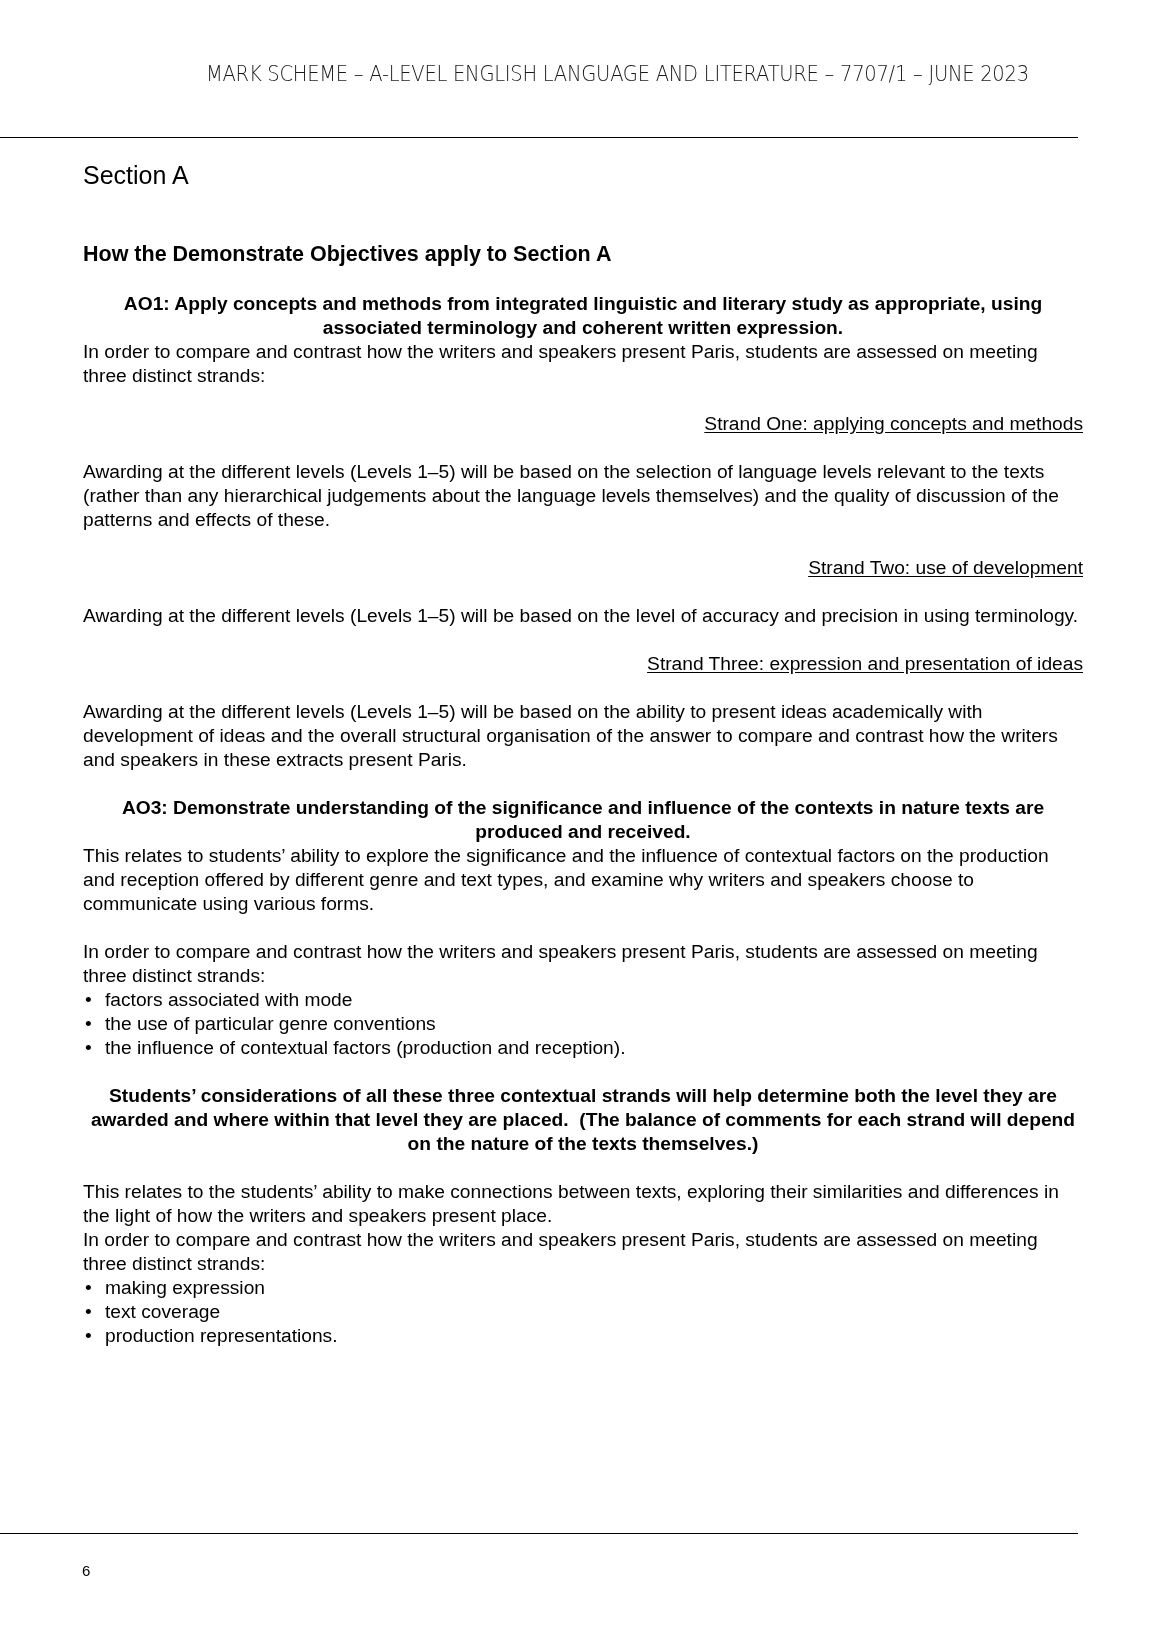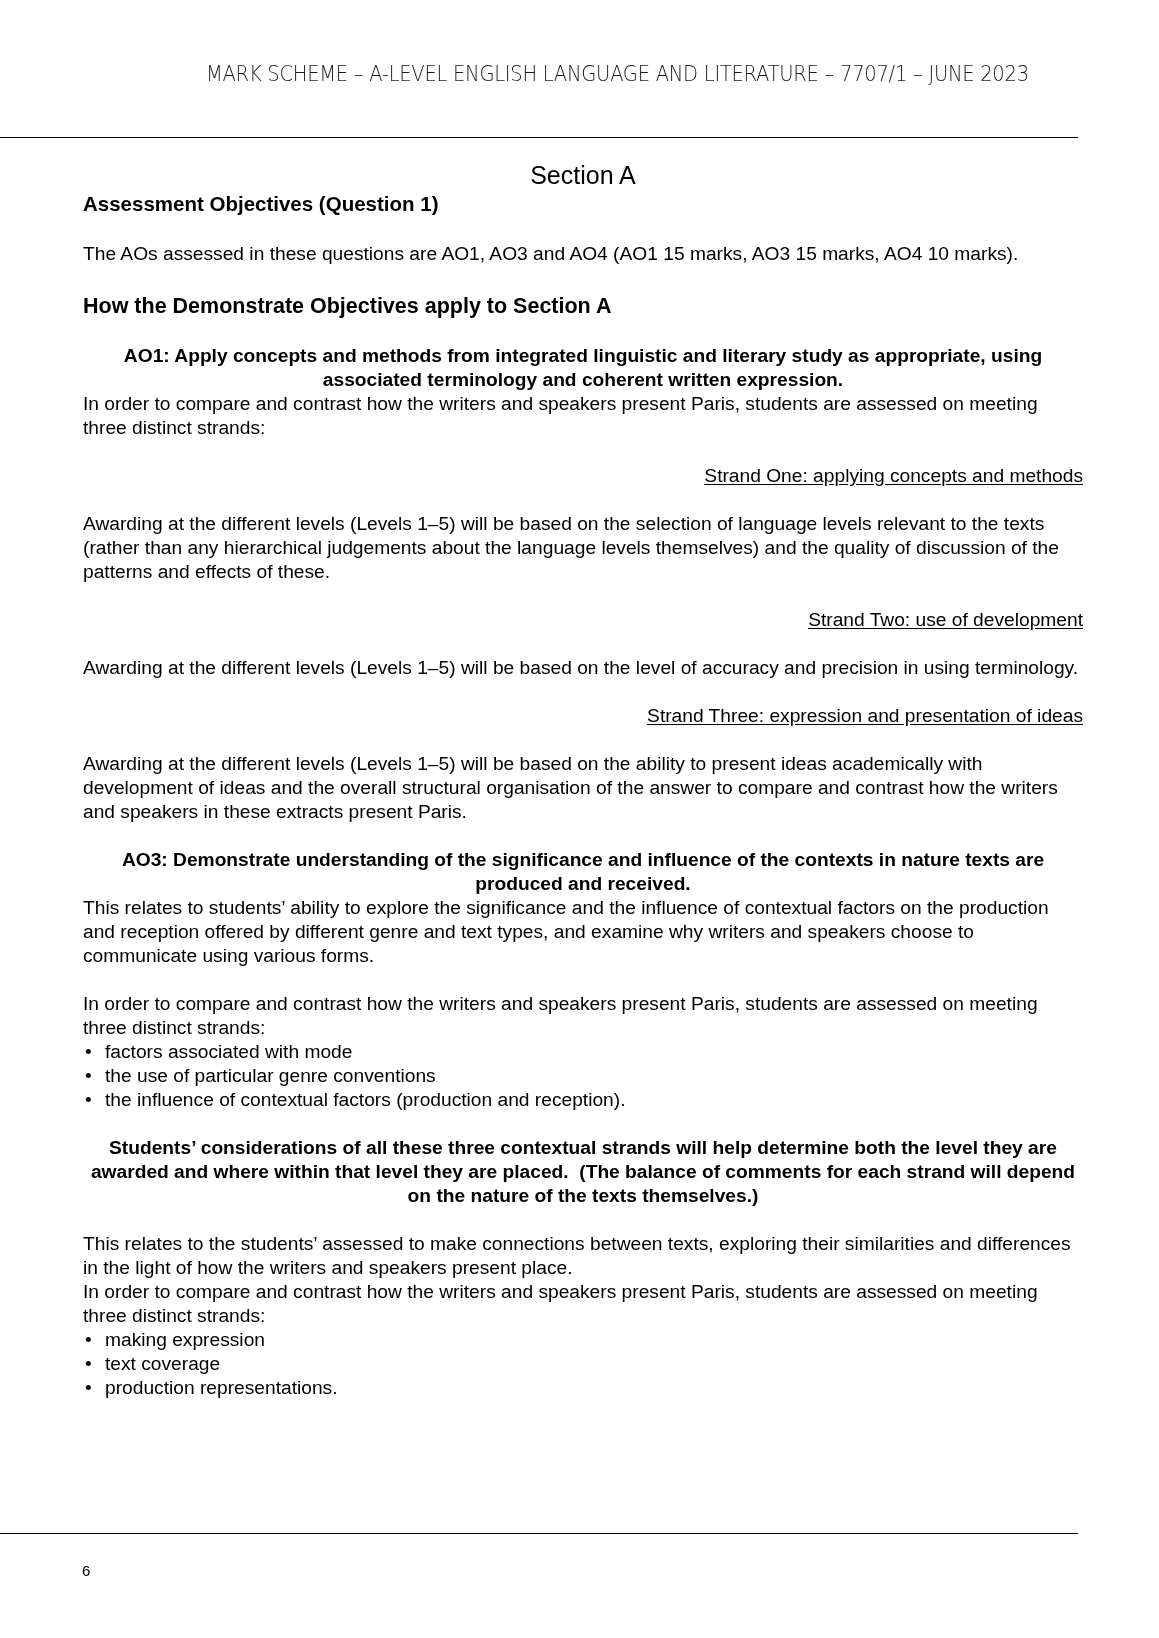--- a/index.html
+++ b/index.html
@@ -40,21 +40,20 @@
 
     .content {
       position: absolute;
       left: 83px;
       top: 160px;
       width: 1000px;
       font-size: 19.2px;
       line-height: 24px;
     }
     .section-title {
-      text-align: center;
       font-size: 25px;
       line-height: 30px;
       margin: 0;
       font-weight: normal;
       padding-left: 0;
       width: 1000px;
     }
     .h-bold {
       font-weight: bold;
       font-size: 20.5px;
@@ -90,23 +89,21 @@
     }
   </style>
 </head>
 <body>
 
 <div class="page-header">MARK SCHEME – A-LEVEL ENGLISH LANGUAGE AND LITERATURE – 7707/1 – JUNE 2023</div>
 <div class="rule top"></div>
 
 <div class="content">
   <h1 class="section-title">Section A</h1>
-  <h2 class="h-bold">Assessment Objectives (Question 1)</h2>
   <div class="gap-s"></div>
-  <p>The AOs assessed in these questions are AO1, AO3 and AO4 (AO1 15 marks, AO3 15 marks, AO4 10 marks).</p>
   <div class="gap-m"></div>
   <h2 class="h-bold" style="font-size:21.5px;">How the Demonstrate Objectives apply to Section A</h2>
   <div class="gap-s"></div>
 
   <p class="bold">AO1: Apply concepts and methods from integrated linguistic and literary study as appropriate, using associated terminology and coherent written expression.</p>
   <p>In order to compare and contrast how the writers and speakers present Paris, students are assessed on meeting three distinct strands:</p>
   <div class="gap-s"></div>
   <p class="u">Strand One: applying concepts and methods</p>
   <div class="gap-s"></div>
   <p>Awarding at the different levels (Levels 1–5) will be based on the selection of language levels relevant to the texts (rather than any hierarchical judgements about the language levels themselves) and the quality of discussion of the patterns and effects of these.</p>
@@ -126,21 +123,21 @@
   <p>In order to compare and contrast how the writers and speakers present Paris, students are assessed on meeting three distinct strands:</p>
   <ul class="bullets">
     <li><span class="dot">•</span><span>factors associated with mode</span></li>
     <li><span class="dot">•</span><span>the use of particular genre conventions</span></li>
     <li><span class="dot">•</span><span>the influence of contextual factors (production and reception).</span></li>
   </ul>
   <div class="gap-s"></div>
   <p class="bold" style="white-space:pre-wrap;">Students’ considerations of all these three contextual strands will help determine both the level they are awarded and where within that level they are placed.  (The balance of comments for each strand will depend on the nature of the texts themselves.)</p>
   <div class="gap-s"></div>
 
-  <p>This relates to the students’ assessed to make connections between texts, exploring their similarities and differences in the light of how the writers and speakers present place.</p>
+  <p>This relates to the students’ ability to make connections between texts, exploring their similarities and differences in the light of how the writers and speakers present place.</p>
   <p>In order to compare and contrast how the writers and speakers present Paris, students are assessed on meeting three distinct strands:</p>
   <ul class="bullets">
     <li><span class="dot">•</span><span>making expression</span></li>
     <li><span class="dot">•</span><span>text coverage</span></li>
     <li><span class="dot">•</span><span>production representations.</span></li>
   </ul>
 </div>
 
 <div class="rule bottom"></div>
 <div class="page-number">6</div>

